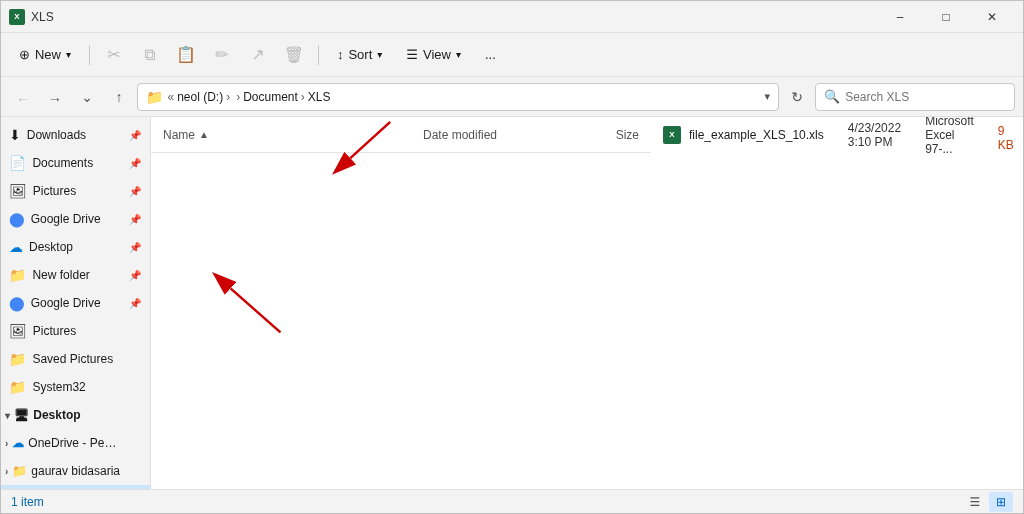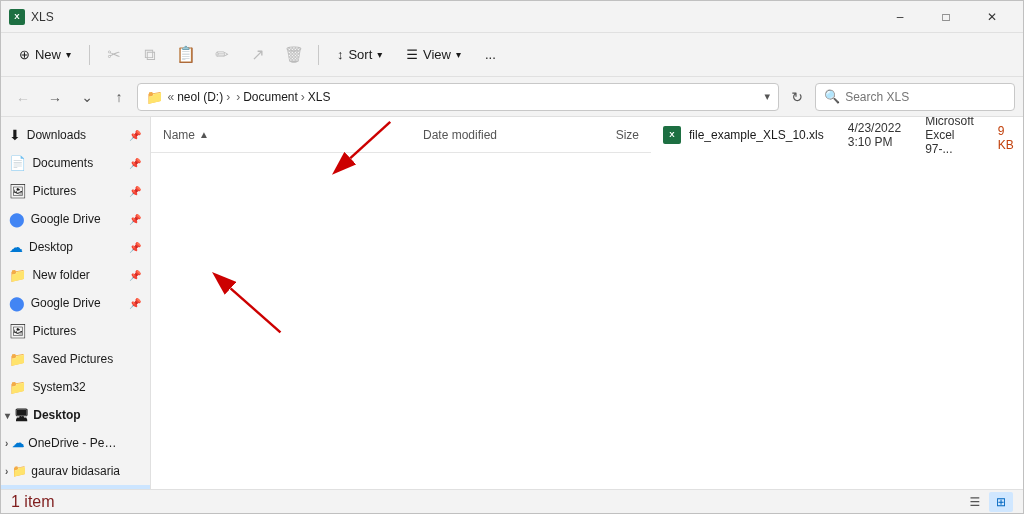--- a/index.html
+++ b/index.html
@@ -312,21 +312,21 @@
     
     .status-bar {
       height: 24px;
       background: #f3f3f3;
       border-top: 1px solid #e0e0e0;
       display: flex;
       align-items: center;
       padding: 0 10px;
       justify-content: space-between;
     }
-    .status-text { font-size: 16px; color: #7f1d1d; }
+    .status-text { font-size: 12px; color: #0369a1; }
     .view-toggle {
       display: flex;
       gap: 2px;
     }
     .view-btn {
       width: 24px;
       height: 20px;
       border: none;
       background: transparent;
       cursor: pointer;

